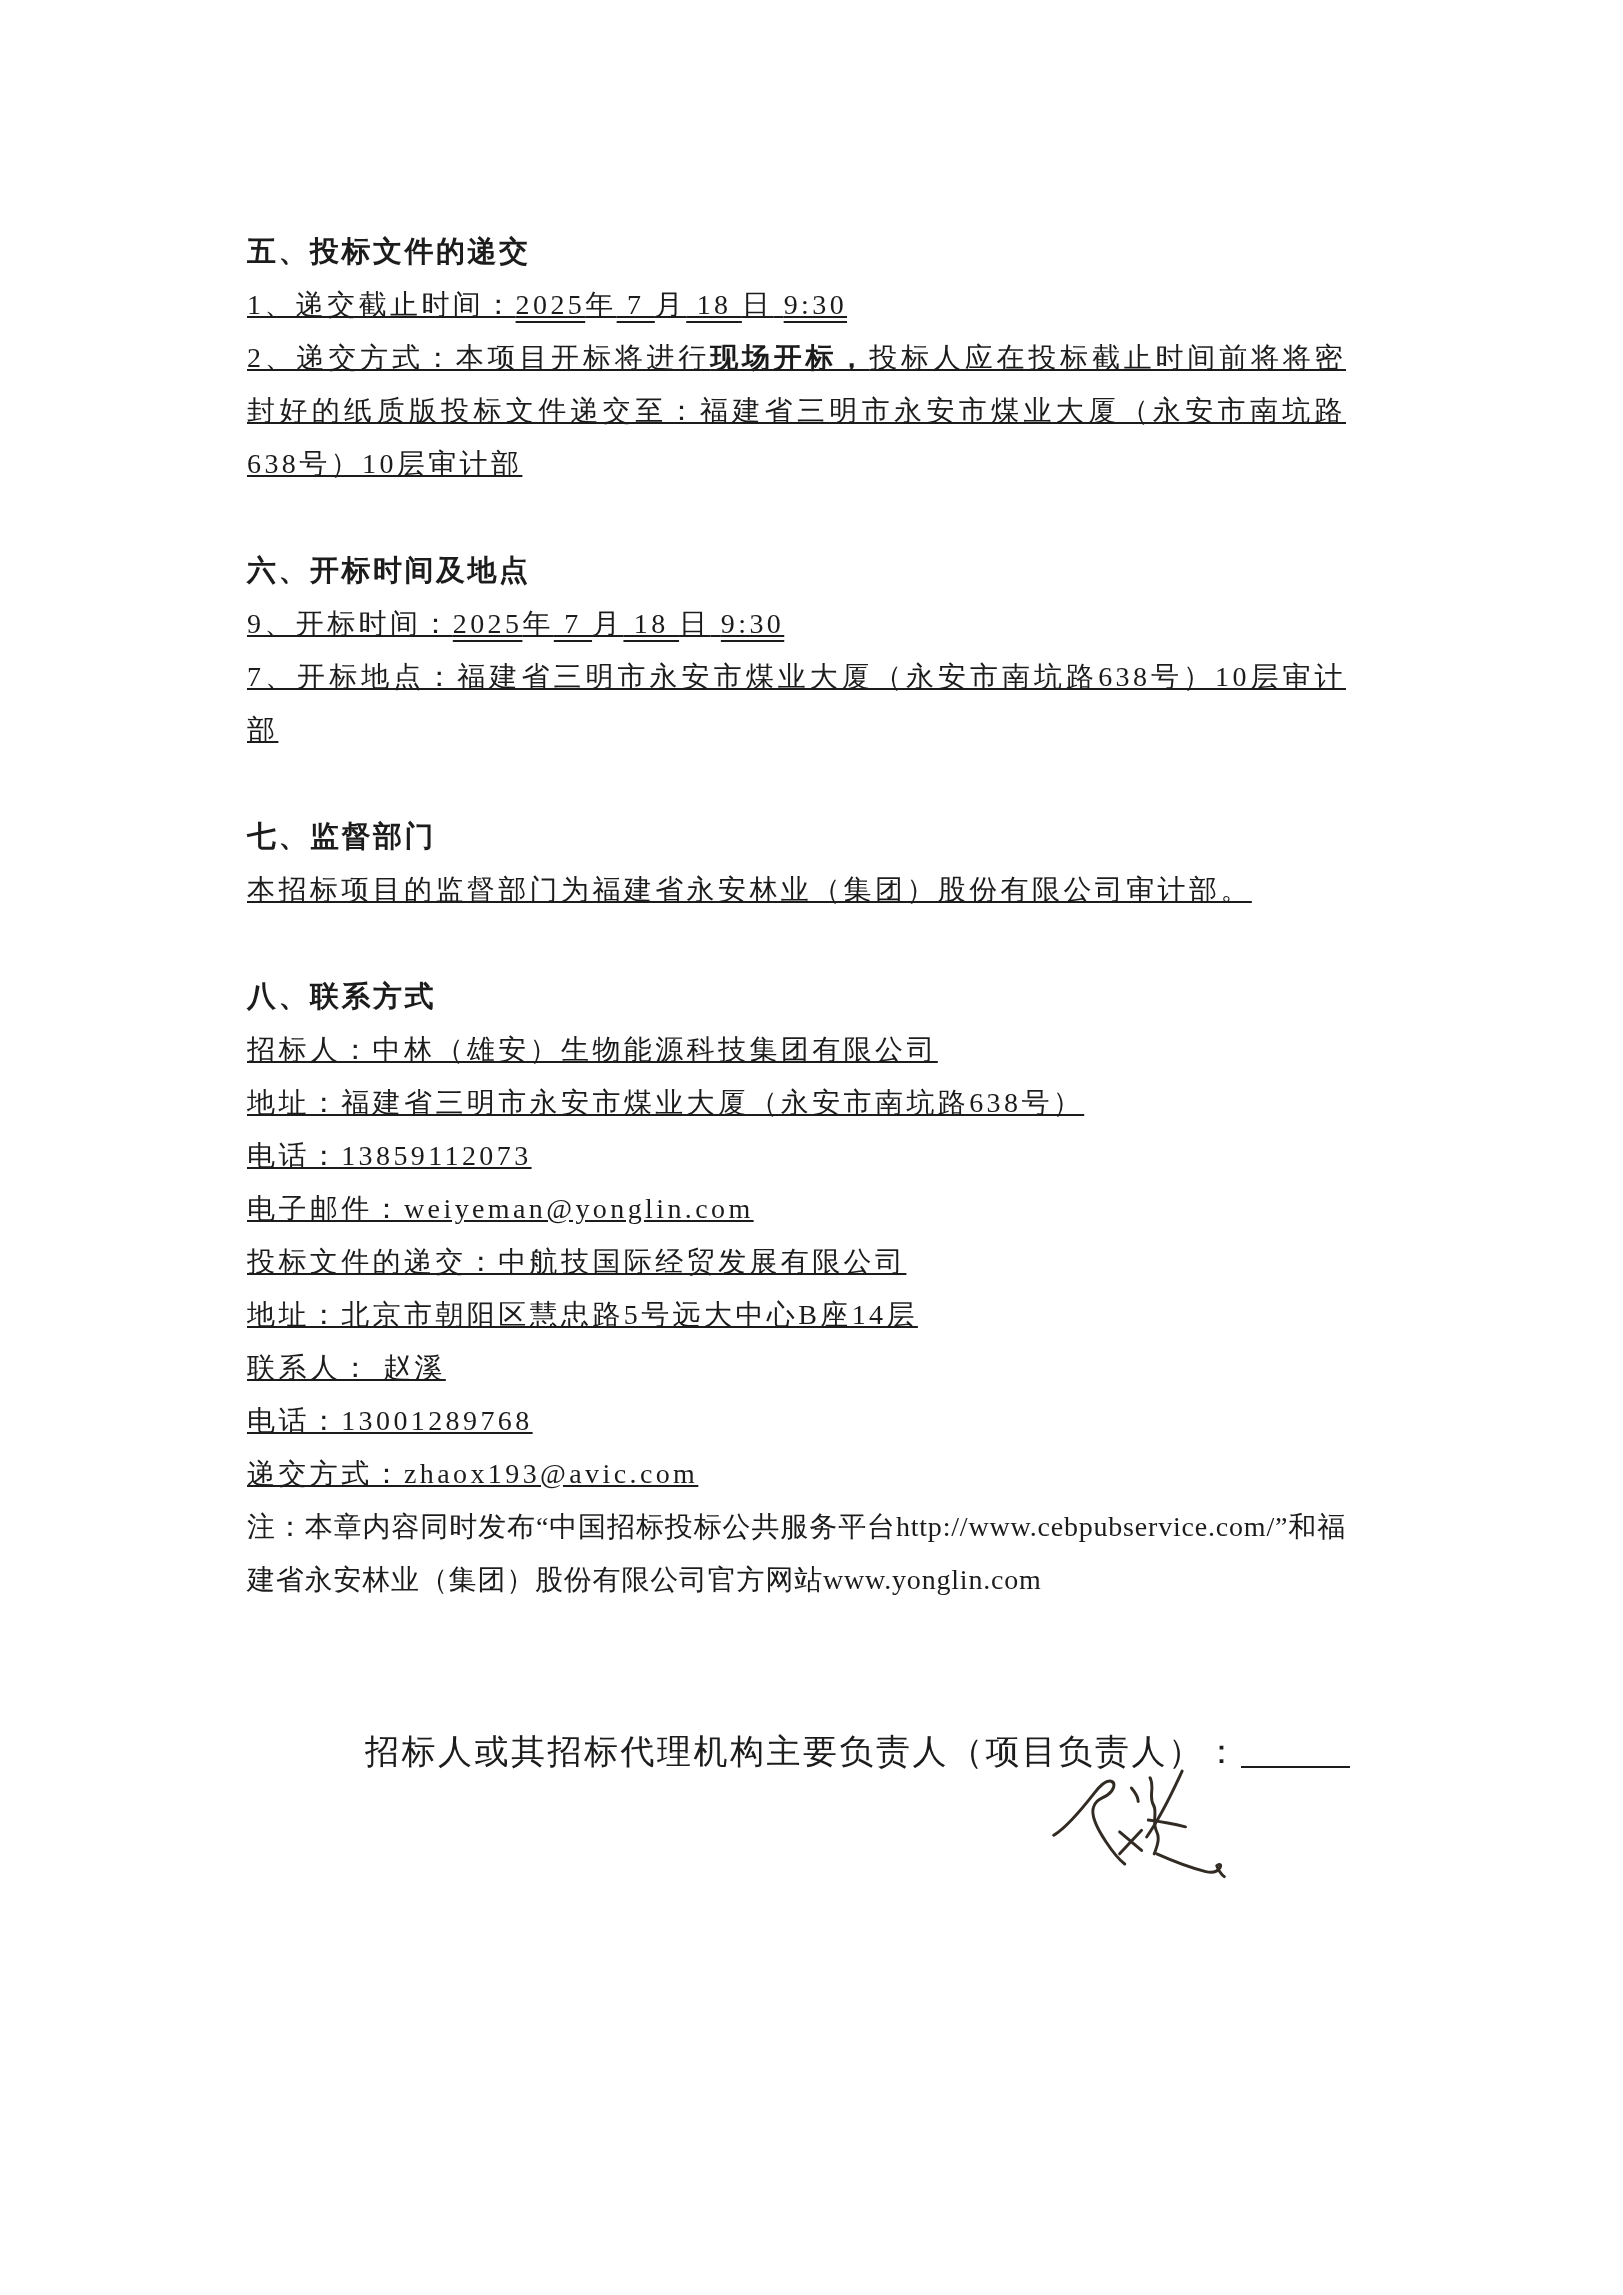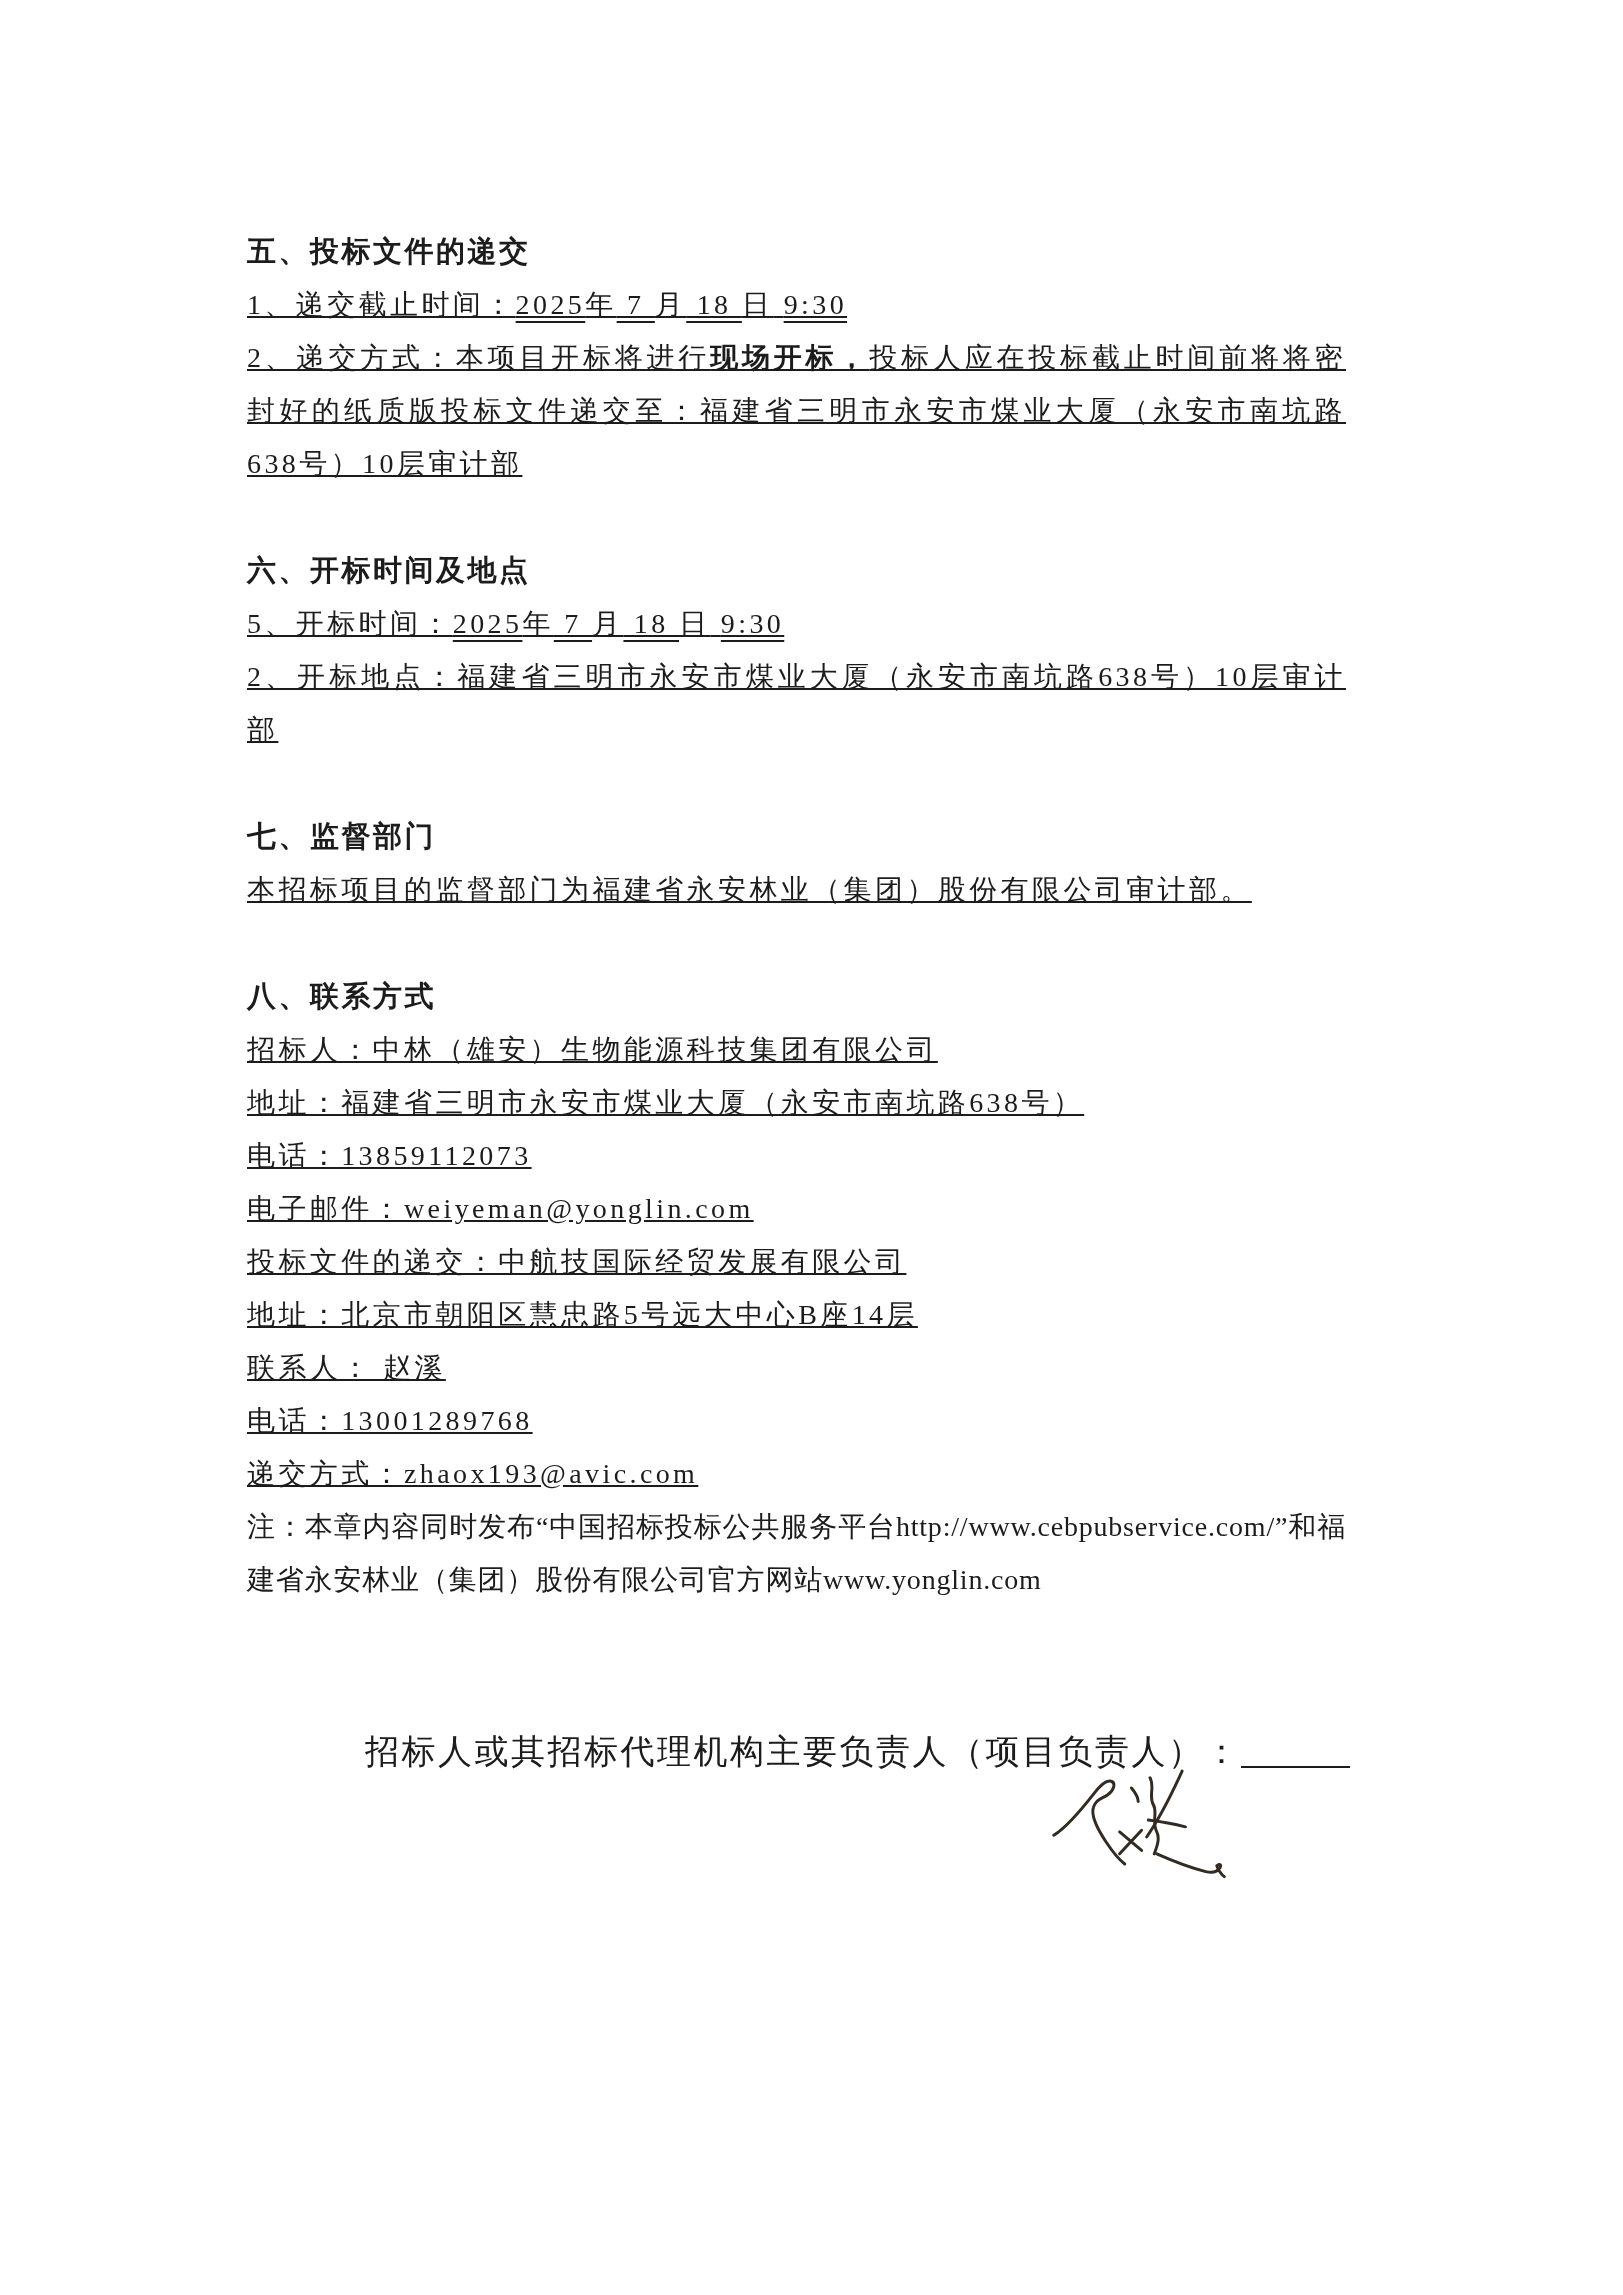--- a/index.html
+++ b/index.html
@@ -89,22 +89,22 @@
 <body>
 
 <div class="page">
   <div class="content">
 
     <h2 class="heading first">五、投标文件的递交</h2>
     <p class="body-line"><span>1、递交截止时间：</span><span class="u">2025</span><span>年</span><span class="u"> 7 </span><span>月</span><span class="u"> 18 </span><span>日</span><span> </span><span class="u">9:30</span></p>
     <p class="body-line just"><span>2、递交方式：本项目开标将进行</span><span class="b">现场开标，</span><span>投标人应在投标截止时间前将将密封好的纸质版投标文件递交至：福建省三明市永安市煤业大厦（永安市南坑路638号）10层审计部</span></p>
 
     <h2 class="heading">六、开标时间及地点</h2>
-    <p class="body-line"><span>5、开标时间：</span><span class="u">2025</span><span>年</span><span class="u"> 7 </span><span>月</span><span class="u"> 18 </span><span>日</span><span> </span><span class="u">9:30</span></p>
-    <p class="body-line just">2、开标地点：福建省三明市永安市煤业大厦（永安市南坑路638号）10层审计部</p>
+    <p class="body-line"><span>9、开标时间：</span><span class="u">2025</span><span>年</span><span class="u"> 7 </span><span>月</span><span class="u"> 18 </span><span>日</span><span> </span><span class="u">9:30</span></p>
+    <p class="body-line just">7、开标地点：福建省三明市永安市煤业大厦（永安市南坑路638号）10层审计部</p>
 
     <h2 class="heading">七、监督部门</h2>
     <p class="body-line just">本招标项目的监督部门为福建省永安林业（集团）股份有限公司审计部。</p>
 
     <h2 class="heading">八、联系方式</h2>
     <p class="body-line">招标人：中林（雄安）生物能源科技集团有限公司</p>
     <p class="body-line">地址：福建省三明市永安市煤业大厦（永安市南坑路638号）</p>
     <p class="body-line">电话：13859112073</p>
     <p class="body-line">电子邮件：weiyeman@yonglin.com</p>
     <p class="body-line">投标文件的递交：中航技国际经贸发展有限公司</p>

